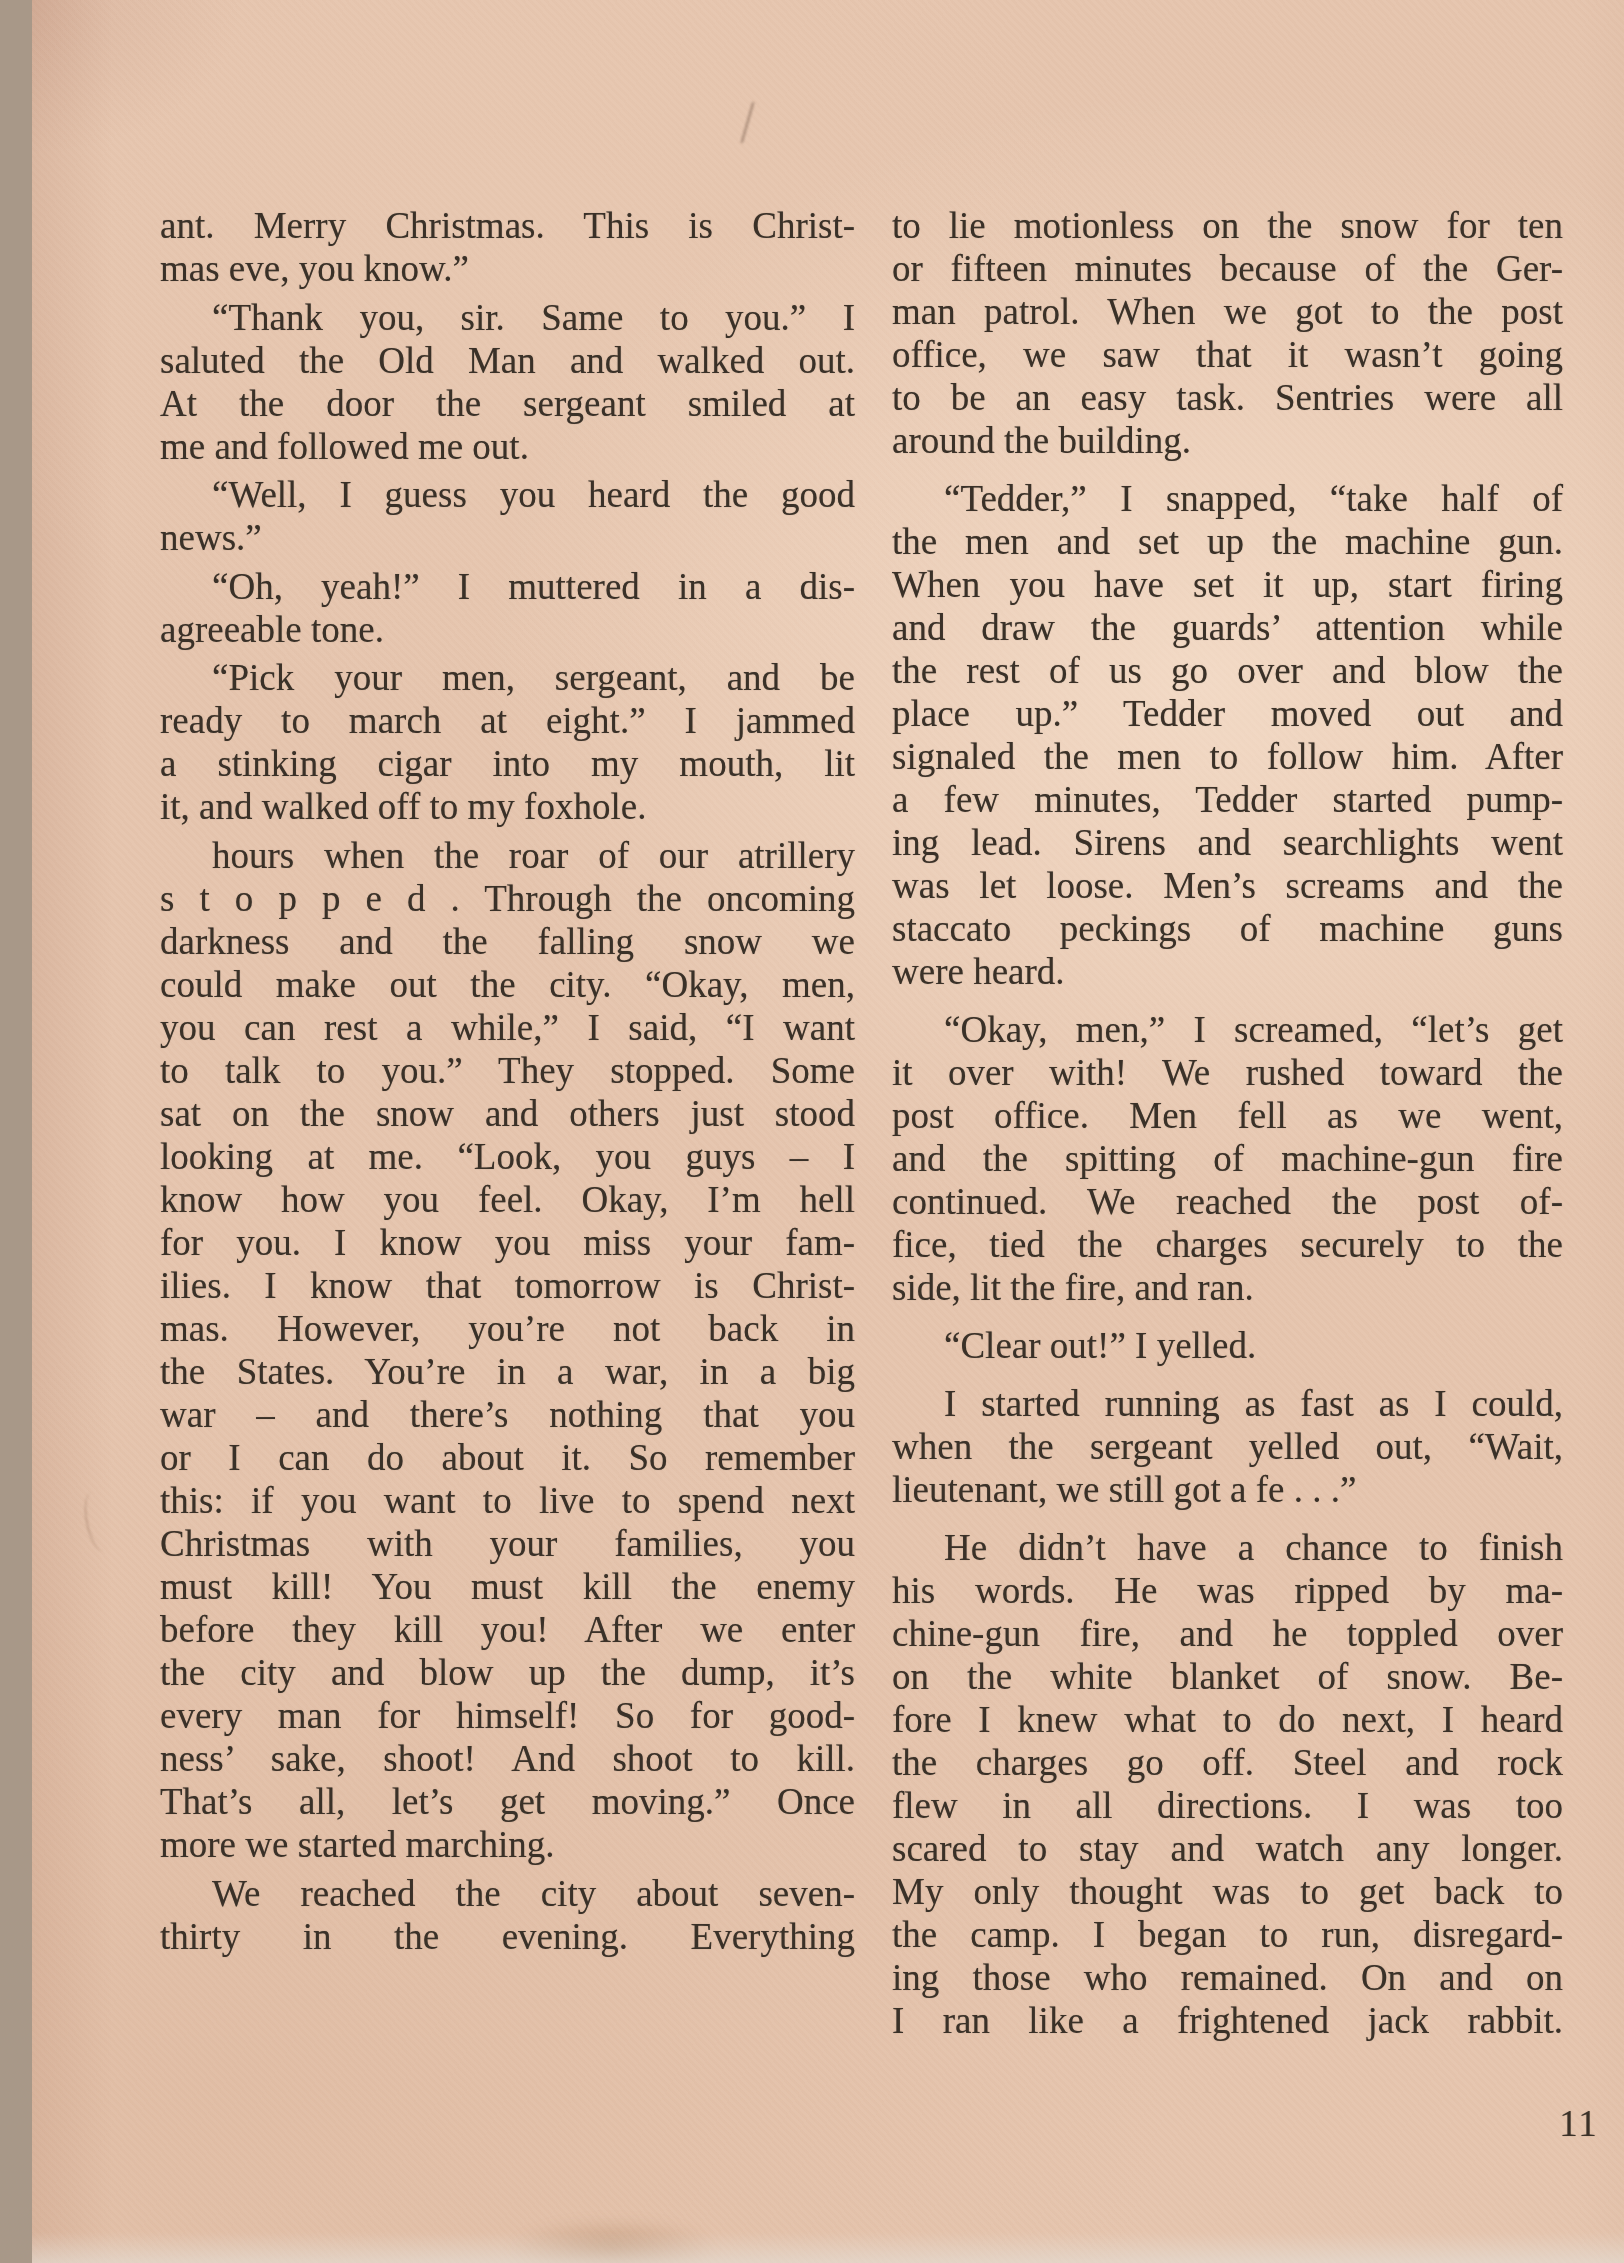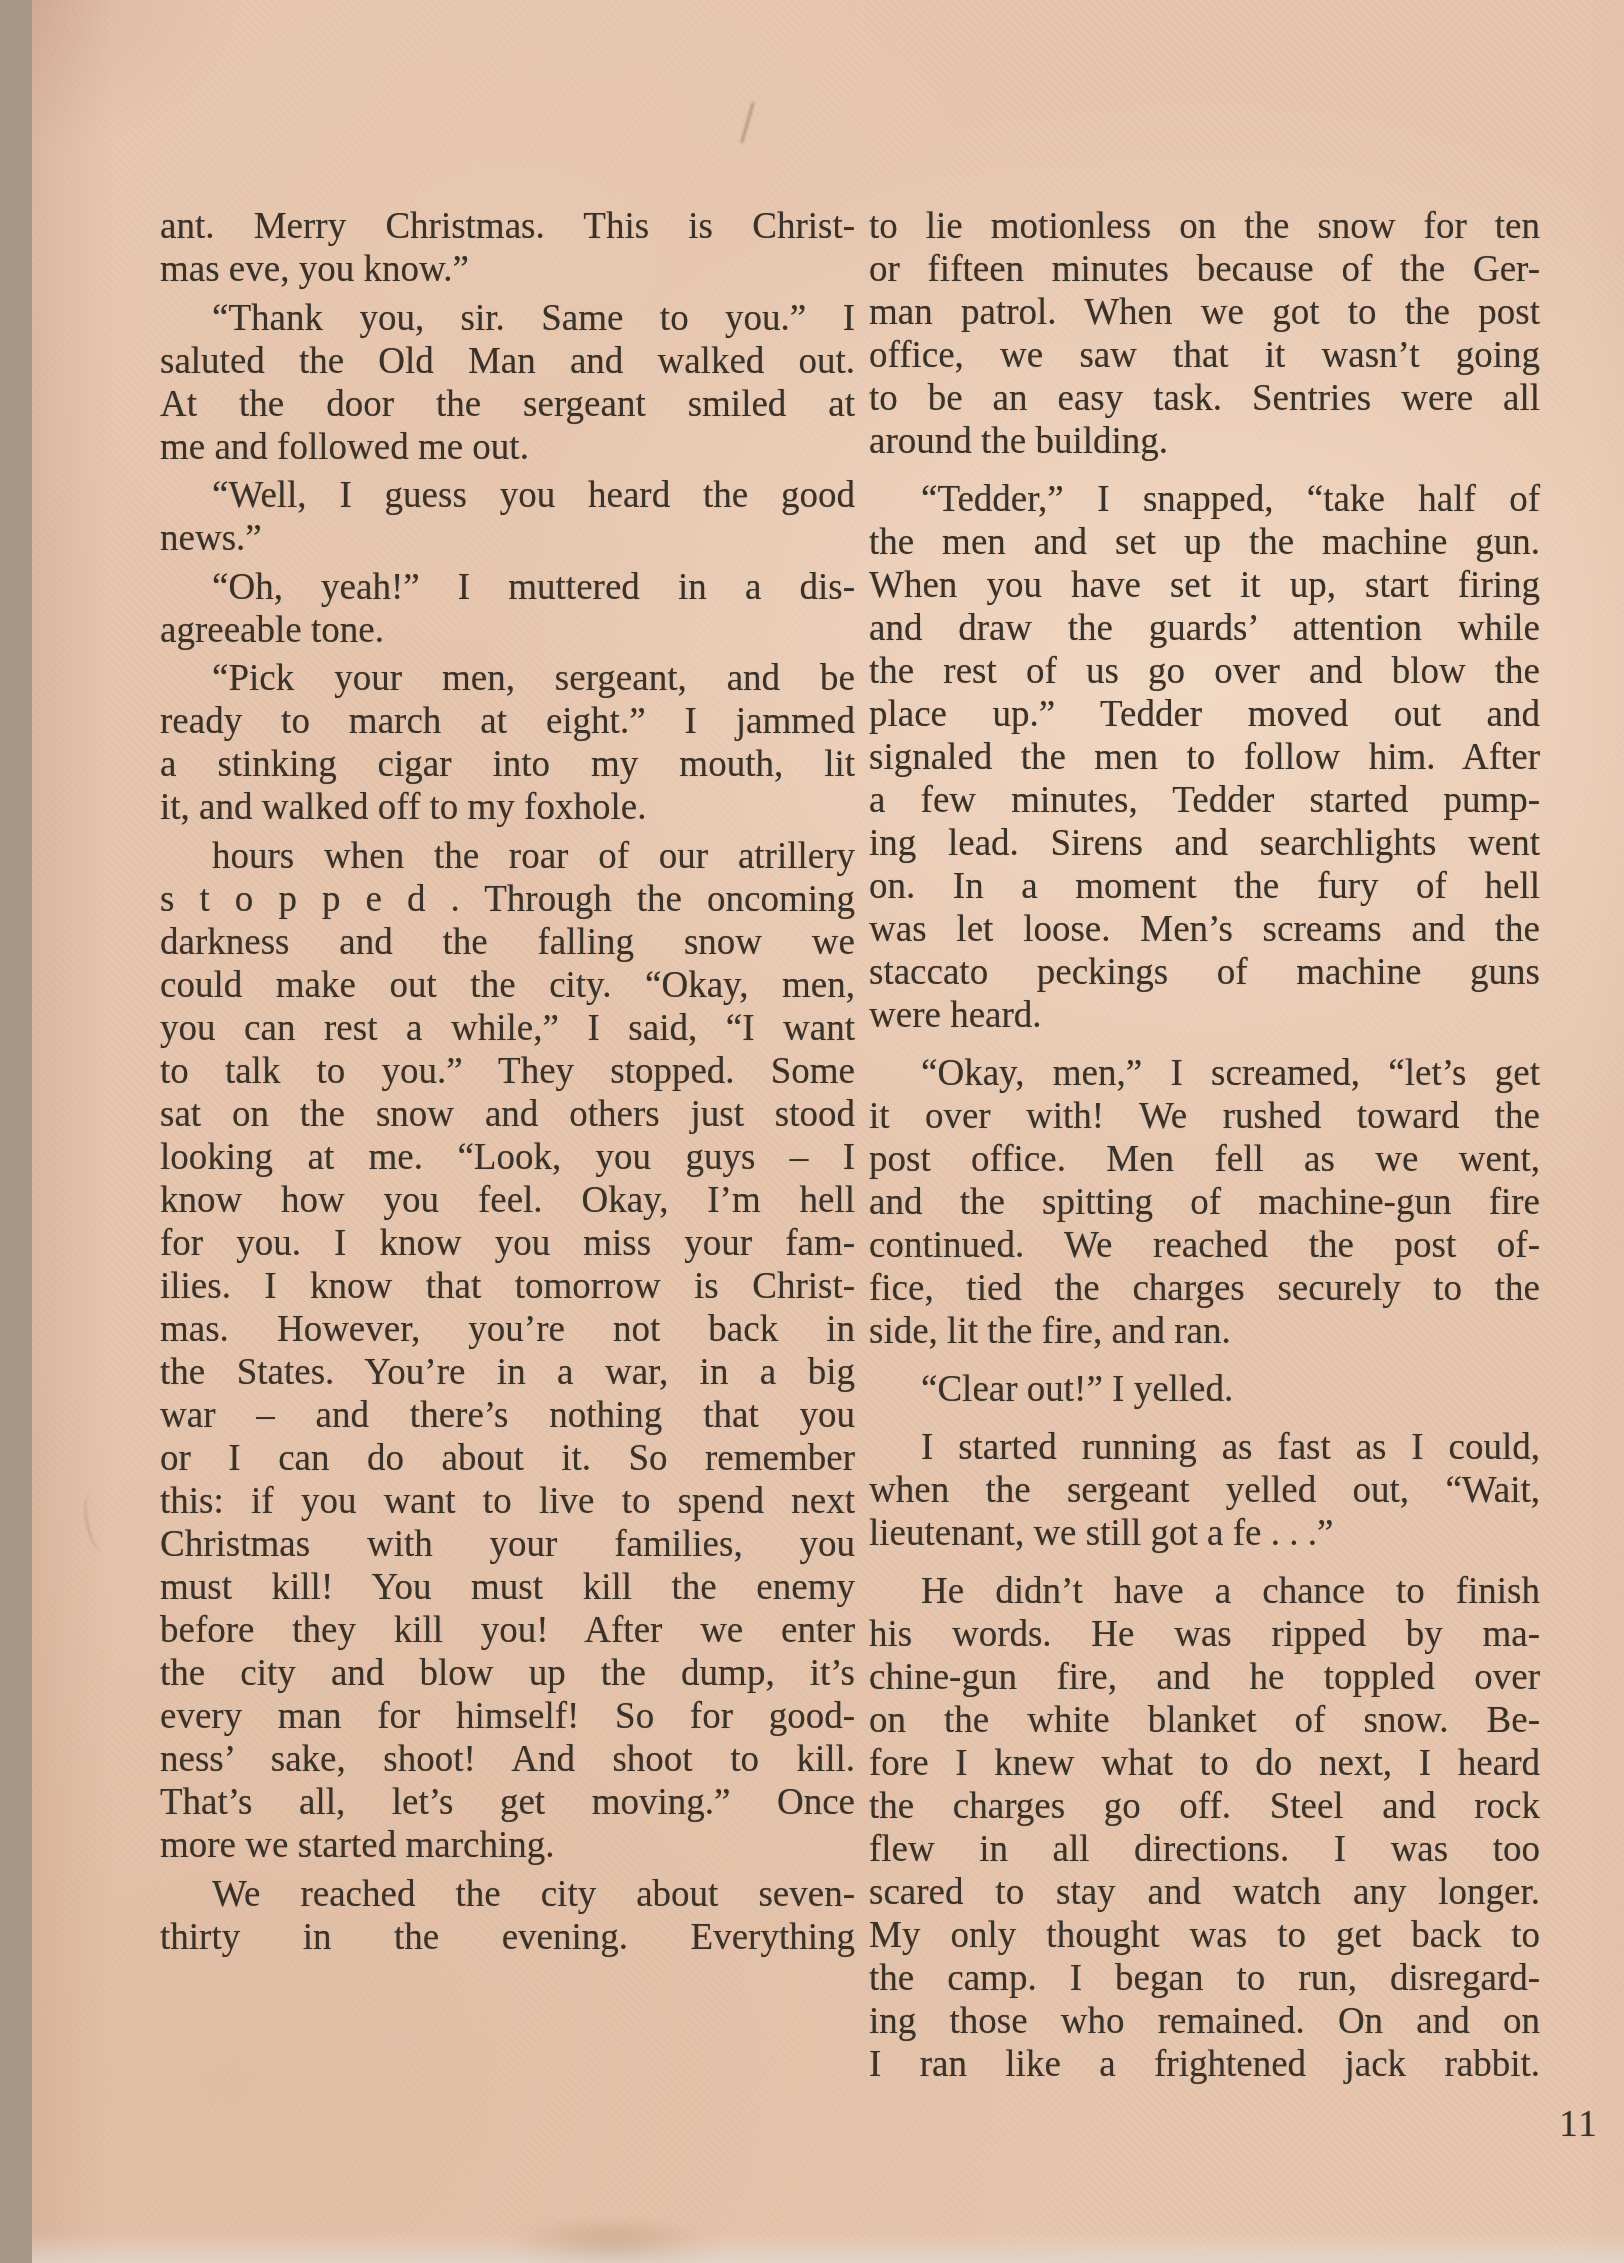--- a/index.html
+++ b/index.html
@@ -18,21 +18,21 @@
     font-family:"Liberation Serif","DejaVu Serif",serif;
     color:#3a3128;
     margin-left:32px;
   }
   .col {
     position:absolute; top:204px;
     font-size:37px; line-height:43px;
     text-shadow:0 0 0.9px rgba(58,49,40,0.45);
   }
   .col.left  { left:128px; width:695px; }
-  .col.right { left:837px; width:671px; }
+  .col.right { left:860px; width:671px; }
   .para { margin:0; }
   .col.left  .para + .para { margin-top:5.6px;  }
   .col.right .para + .para { margin-top:15px; }
   .para.indent .line:first-child { text-indent:52px; }
   .line { text-align:justify; text-align-last:justify; white-space:nowrap; }
   .line.last { text-align-last:left; }
   .page-number {
     position:absolute; left:1514px; top:2102px; width:66px;
     font-size:37px; text-align:center; letter-spacing:1.9px;
     text-shadow:0 0 0.9px rgba(58,49,40,0.45);
@@ -137,21 +137,20 @@
     <div class="para indent">
       <div class="line">“Tedder,” I snapped, “take half of</div>
       <div class="line">the men and set up the machine gun.</div>
       <div class="line">When you have set it up, start firing</div>
       <div class="line">and draw the guards’ attention while</div>
       <div class="line">the rest of us go over and blow the</div>
       <div class="line">place up.” Tedder moved out and</div>
       <div class="line">signaled the men to follow him. After</div>
       <div class="line">a few minutes, Tedder started pump-</div>
       <div class="line">ing lead. Sirens and searchlights went</div>
-      <div class="line">on. In a moment the fury of hell</div>
       <div class="line">was let loose. Men’s screams and the</div>
       <div class="line">staccato peckings of machine guns</div>
       <div class="line last">were heard.</div>
     </div>
     <div class="para indent">
       <div class="line">“Okay, men,” I screamed, “let’s get</div>
       <div class="line">it over with! We rushed toward the</div>
       <div class="line">post office. Men fell as we went,</div>
       <div class="line">and the spitting of machine-gun fire</div>
       <div class="line">continued. We reached the post of-</div>

